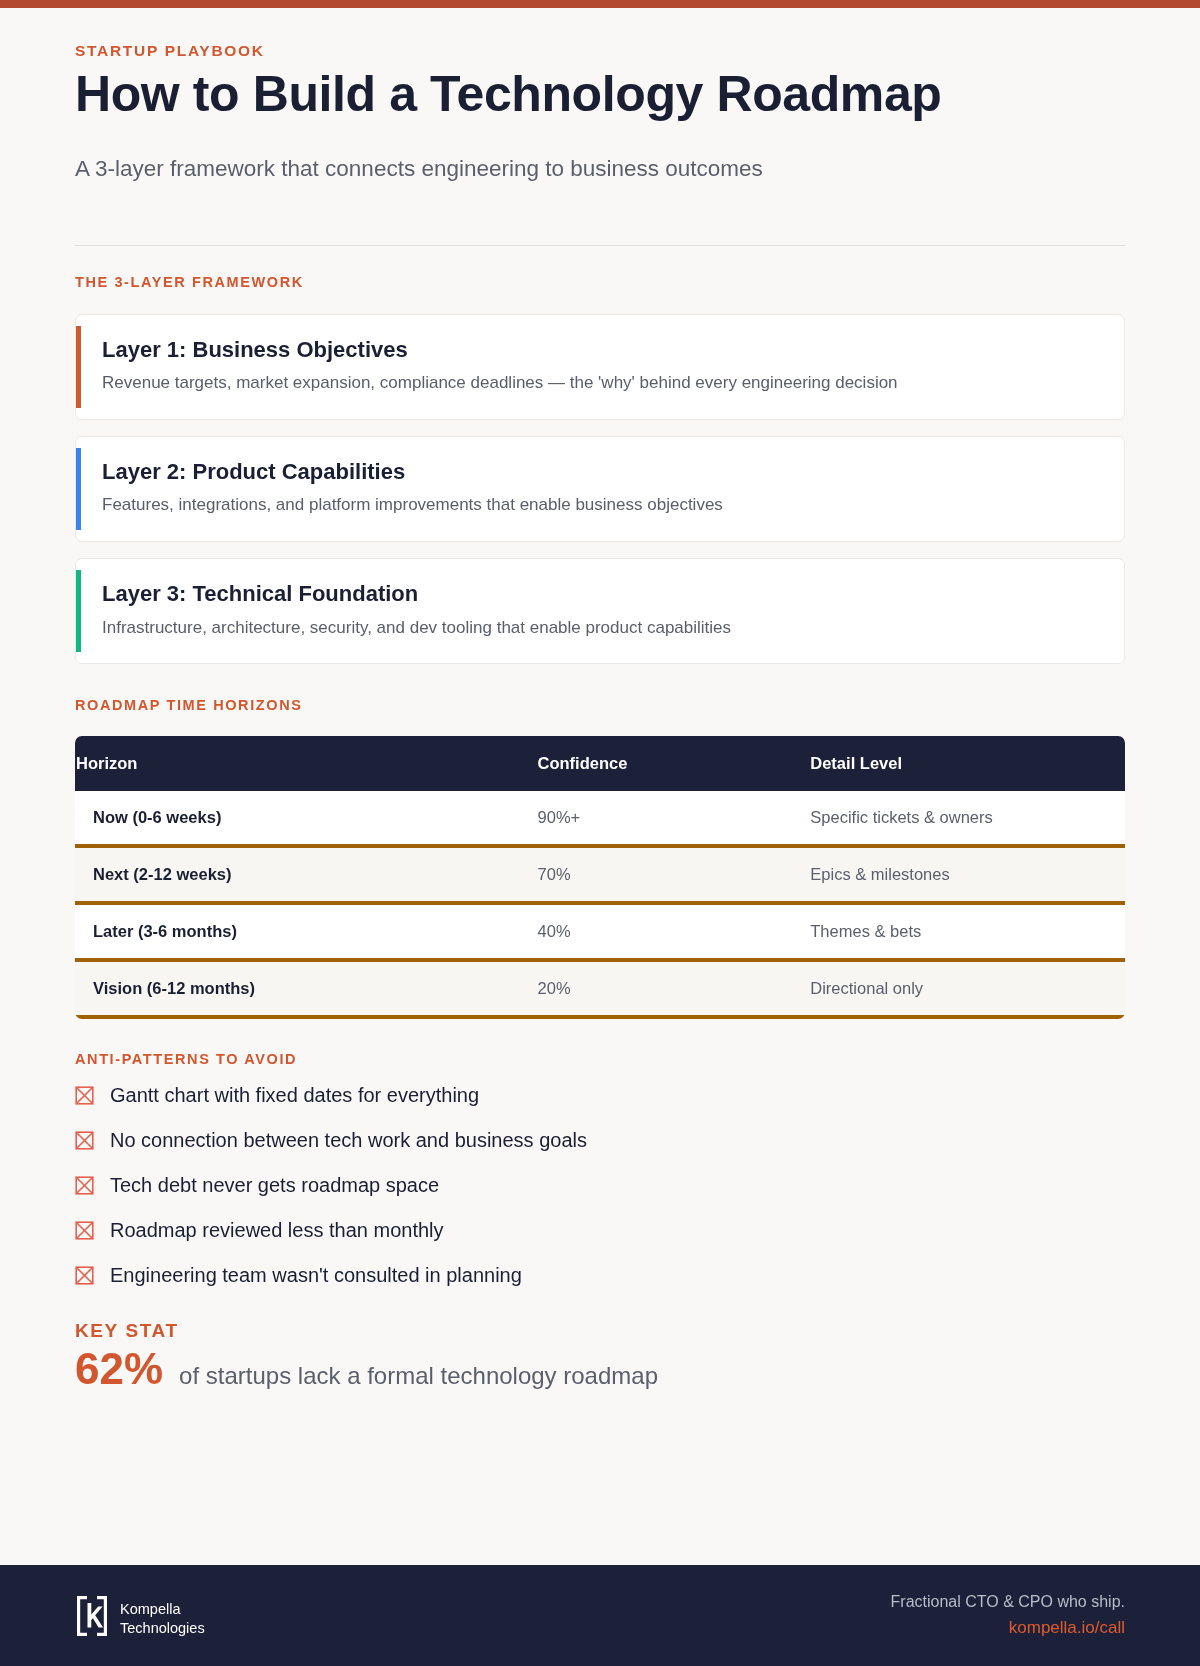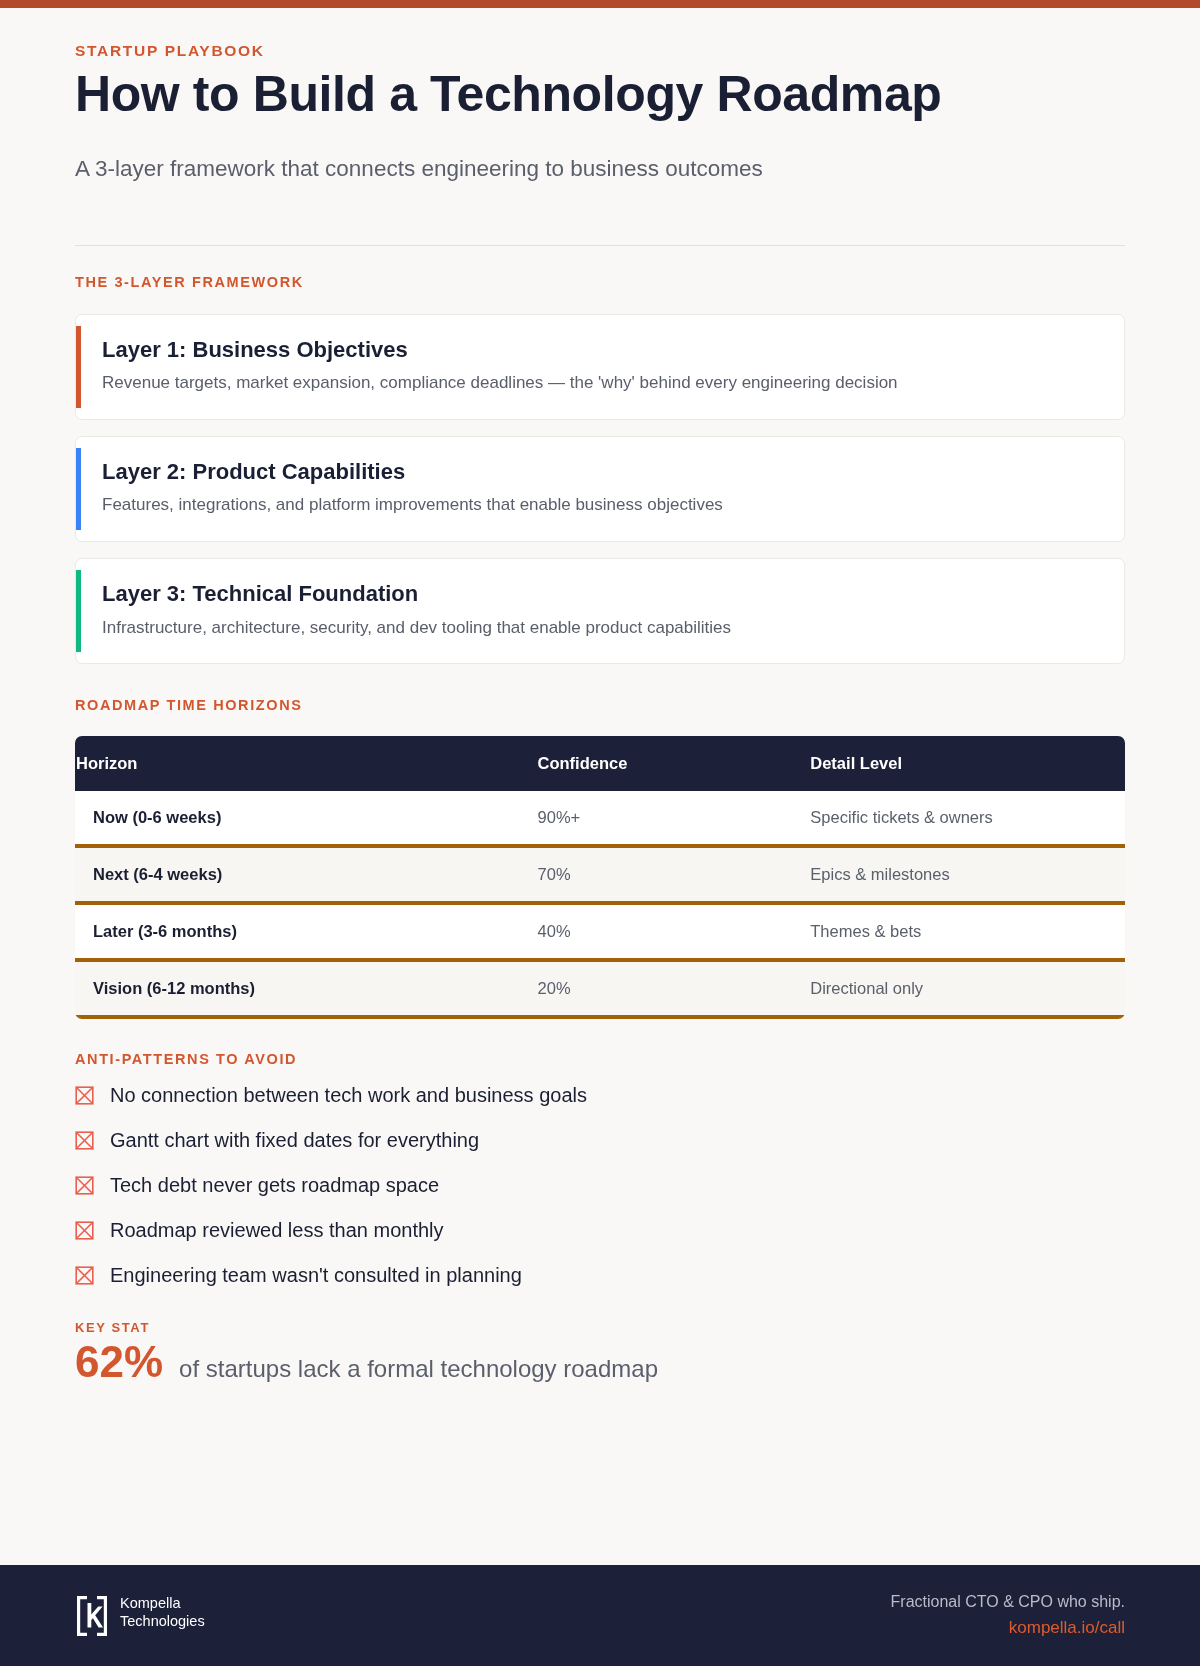--- a/index.html
+++ b/index.html
@@ -156,21 +156,21 @@
   .anti-icon svg { display: block; }
   .anti-text {
     font-size: 20px;
     color: #1B1F33;
     line-height: 1.2;
   }
 
   
   .keystat-label {
     margin-top: 33px;
-    font-size: 13px;
+    font-size: 19px;
     font-weight: bold;
     letter-spacing: 1.6px;
     color: #D2572F;
     text-transform: uppercase;
   }
   .keystat-row {
     margin-top: 4px;
     display: flex;
     align-items: baseline;
   }
@@ -195,21 +195,21 @@
     height: 101px;
     background: #1C2038;
     display: flex;
     align-items: center;
     justify-content: space-between;
     box-sizing: border-box;
     padding: 0 75px;
   }
   .brand {
     display: flex;
-    align-items: flex-start;
+    align-items: flex-end;
   }
   .brand-mark {
     width: 34px;
     height: 44px;
     margin-right: 11px;
     flex: 0 0 34px;
   }
   .brand-text {
     color: #FFFFFF;
     font-size: 14.5px;
@@ -276,21 +276,21 @@
         <th class="col-d">Detail Level</th>
       </tr>
     </thead>
     <tbody>
       <tr>
         <td>Now (0-6 weeks)</td>
         <td>90%+</td>
         <td>Specific tickets &amp; owners</td>
       </tr>
       <tr>
-        <td>Next (6-4 weeks)</td>
+        <td>Next (2-12 weeks)</td>
         <td>70%</td>
         <td>Epics &amp; milestones</td>
       </tr>
       <tr>
         <td>Later (3-6 months)</td>
         <td>40%</td>
         <td>Themes &amp; bets</td>
       </tr>
       <tr>
         <td>Vision (6-12 months)</td>
@@ -305,32 +305,32 @@
   <div class="anti-list">
 
     <div class="anti-item">
       <span class="anti-icon">
         <svg width="19" height="19" viewBox="0 0 19 19">
           <rect x="1.2" y="1.2" width="16.6" height="16.6" fill="none" stroke="#E8604F" stroke-width="1.6"></rect>
           <line x1="1.2" y1="1.2" x2="17.8" y2="17.8" stroke="#E8604F" stroke-width="1.6"></line>
           <line x1="17.8" y1="1.2" x2="1.2" y2="17.8" stroke="#E8604F" stroke-width="1.6"></line>
         </svg>
       </span>
+      <span class="anti-text">Gantt chart with fixed dates for everything</span>
+    </div>
+
+    <div class="anti-item">
+      <span class="anti-icon">
+        <svg width="19" height="19" viewBox="0 0 19 19">
+          <rect x="1.2" y="1.2" width="16.6" height="16.6" fill="none" stroke="#E8604F" stroke-width="1.6"></rect>
+          <line x1="1.2" y1="1.2" x2="17.8" y2="17.8" stroke="#E8604F" stroke-width="1.6"></line>
+          <line x1="17.8" y1="1.2" x2="1.2" y2="17.8" stroke="#E8604F" stroke-width="1.6"></line>
+        </svg>
+      </span>
       <span class="anti-text">No connection between tech work and business goals</span>
-    </div>
-
-    <div class="anti-item">
-      <span class="anti-icon">
-        <svg width="19" height="19" viewBox="0 0 19 19">
-          <rect x="1.2" y="1.2" width="16.6" height="16.6" fill="none" stroke="#E8604F" stroke-width="1.6"></rect>
-          <line x1="1.2" y1="1.2" x2="17.8" y2="17.8" stroke="#E8604F" stroke-width="1.6"></line>
-          <line x1="17.8" y1="1.2" x2="1.2" y2="17.8" stroke="#E8604F" stroke-width="1.6"></line>
-        </svg>
-      </span>
-      <span class="anti-text">Gantt chart with fixed dates for everything</span>
     </div>
 
     <div class="anti-item">
       <span class="anti-icon">
         <svg width="19" height="19" viewBox="0 0 19 19">
           <rect x="1.2" y="1.2" width="16.6" height="16.6" fill="none" stroke="#E8604F" stroke-width="1.6"></rect>
           <line x1="1.2" y1="1.2" x2="17.8" y2="17.8" stroke="#E8604F" stroke-width="1.6"></line>
           <line x1="17.8" y1="1.2" x2="1.2" y2="17.8" stroke="#E8604F" stroke-width="1.6"></line>
         </svg>
       </span>

